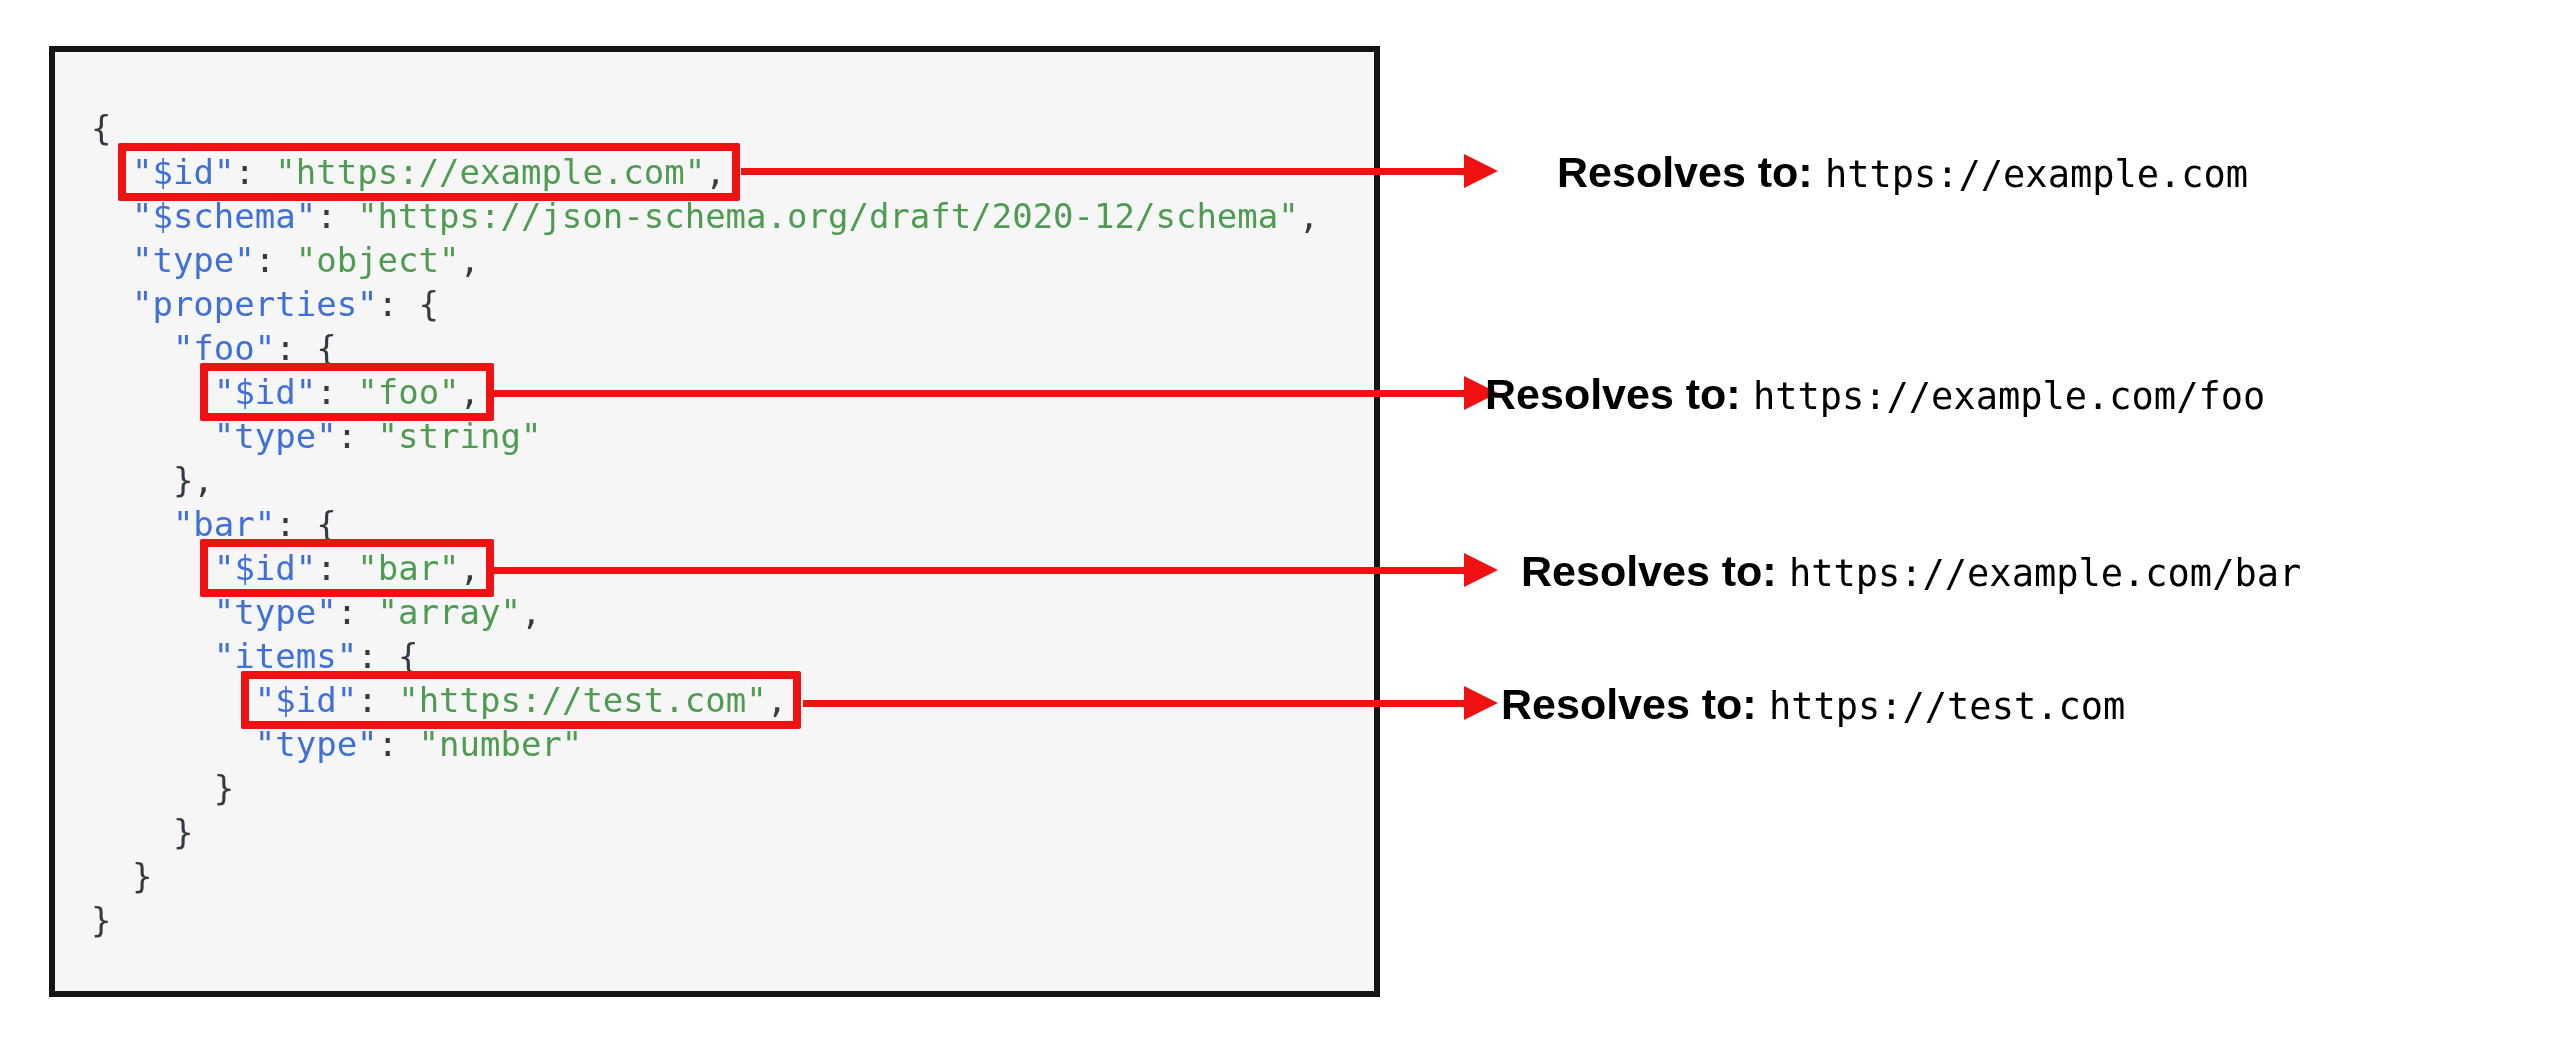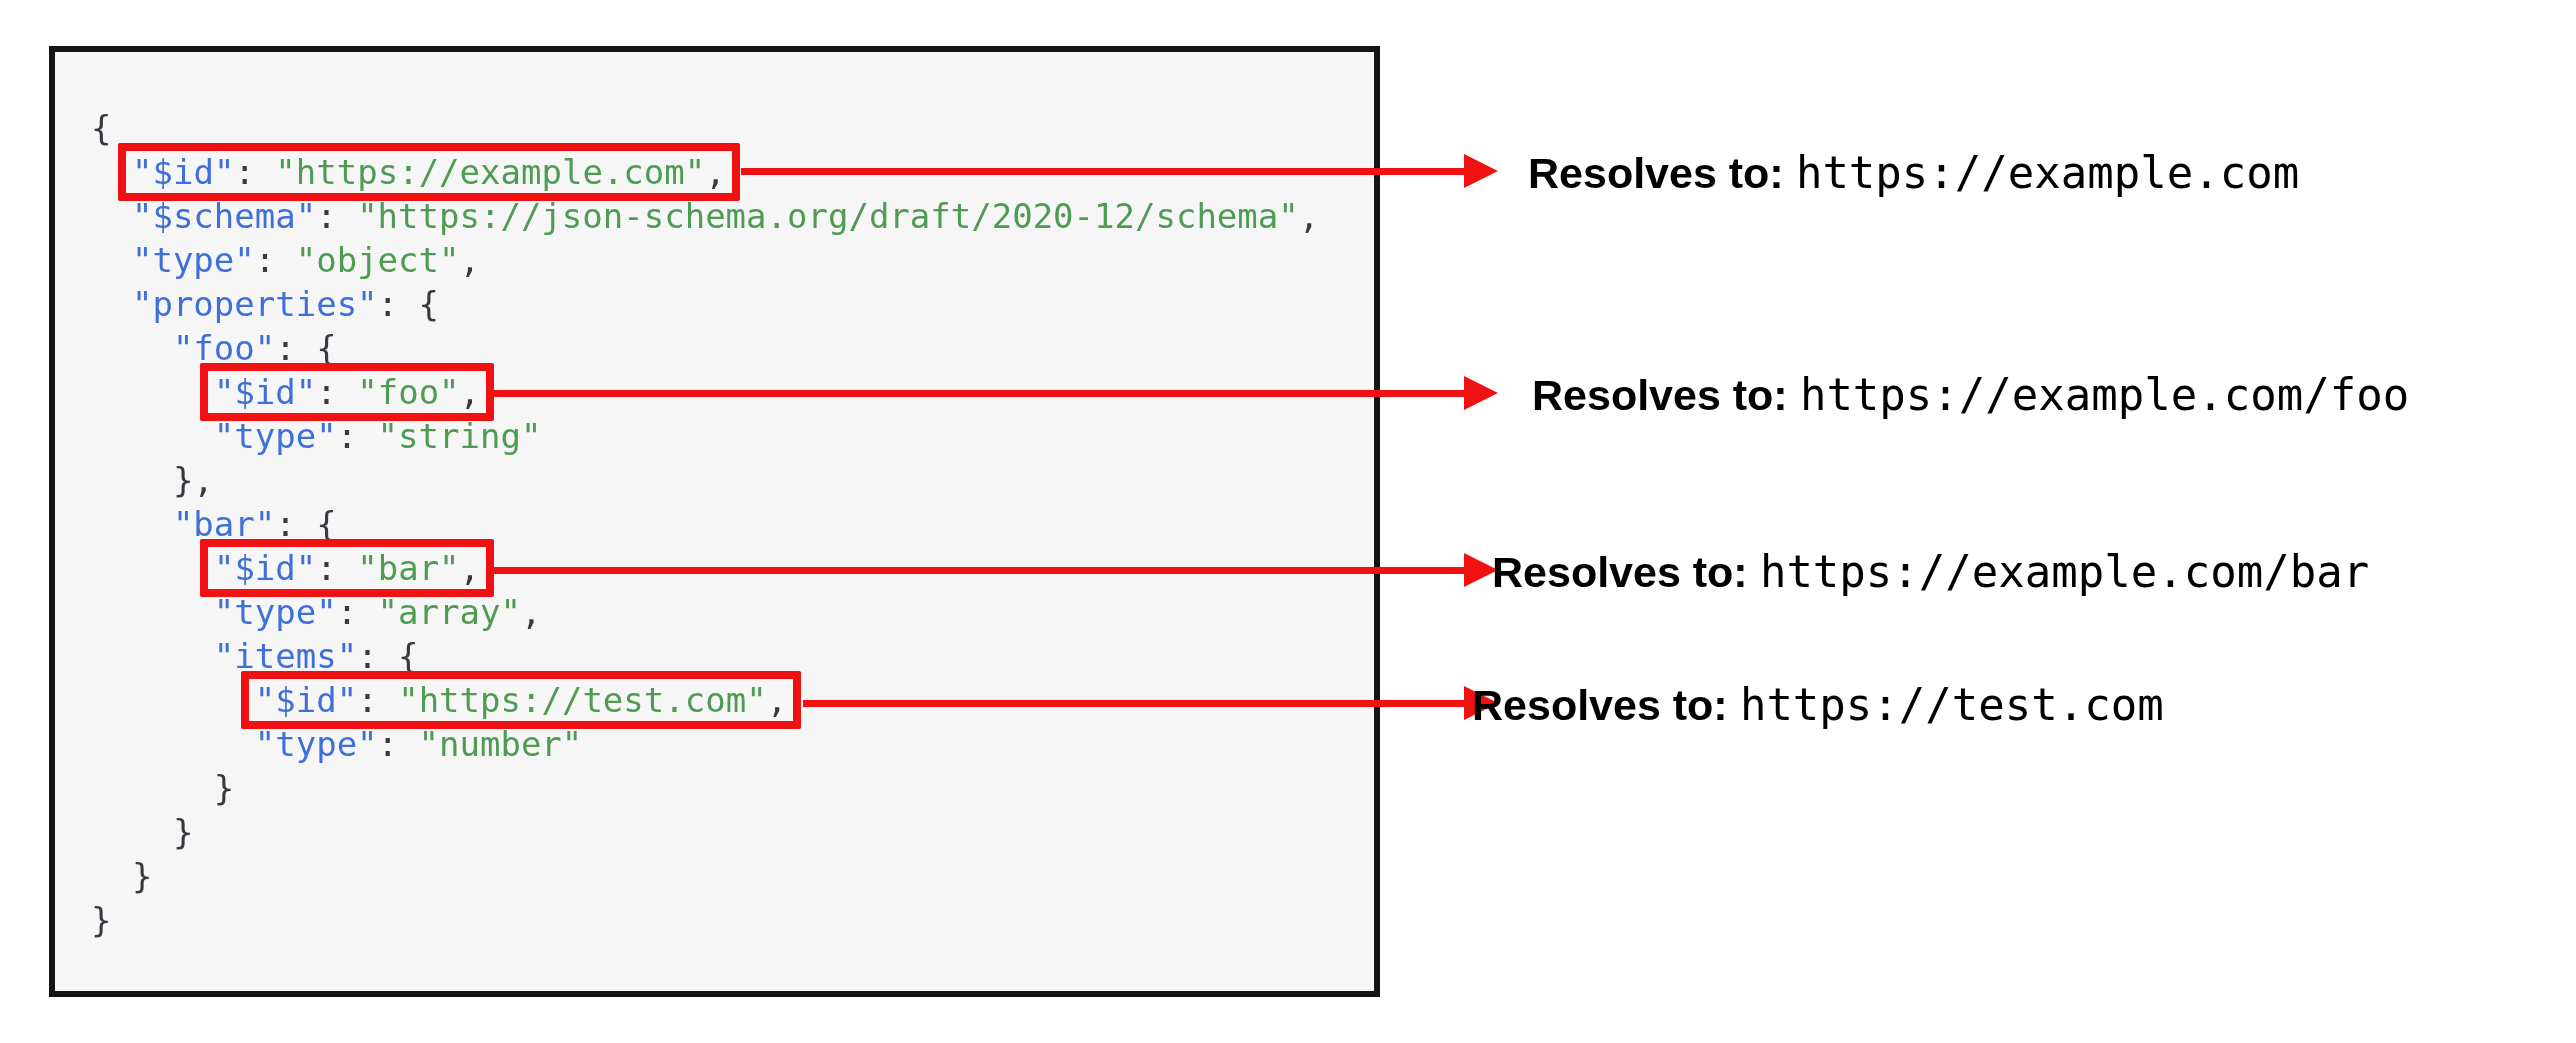--- a/index.html
+++ b/index.html
@@ -66,41 +66,42 @@
   .annot {
     position: absolute;
     white-space: nowrap;
     transform: translateY(-50%);
     color: var(--text, #000000);
   }
   .annot-label {
     font-family: "Liberation Sans", sans-serif;
     font-weight: 700;
     font-size: 43px;
+    margin-left: 29px;
   }
   .annot-url {
     font-family: "DejaVu Sans Mono", monospace;
-    font-size: 44px;
+    font-size: 37px;
     margin-left: 12.2px;
   }
 </style>
 </head>
 <body style="background: rgb(255, 255, 255);">
 
 <div id="stage">
   <div class="panel">
     <div class="code" id="code"><div class="code-line"><span></span><span class="tok-p">{</span></div><div class="code-line"><span>  </span><span class="redbox"><span class="tok-k">"$id"</span><span class="tok-p">: </span><span class="tok-s">"https://example.com"</span><span class="tok-p">,</span></span></div><div class="code-line"><span>  </span><span class="tok-k">"$schema"</span><span class="tok-p">: </span><span class="tok-s">"https://json-schema.org/draft/2020-12/schema"</span><span class="tok-p">,</span></div><div class="code-line"><span>  </span><span class="tok-k">"type"</span><span class="tok-p">: </span><span class="tok-s">"object"</span><span class="tok-p">,</span></div><div class="code-line"><span>  </span><span class="tok-k">"properties"</span><span class="tok-p">: {</span></div><div class="code-line"><span>    </span><span class="tok-k">"foo"</span><span class="tok-p">: {</span></div><div class="code-line"><span>      </span><span class="redbox"><span class="tok-k">"$id"</span><span class="tok-p">: </span><span class="tok-s">"foo"</span><span class="tok-p">,</span></span></div><div class="code-line"><span>      </span><span class="tok-k">"type"</span><span class="tok-p">: </span><span class="tok-s">"string"</span></div><div class="code-line"><span>    </span><span class="tok-p">},</span></div><div class="code-line"><span>    </span><span class="tok-k">"bar"</span><span class="tok-p">: {</span></div><div class="code-line"><span>      </span><span class="redbox"><span class="tok-k">"$id"</span><span class="tok-p">: </span><span class="tok-s">"bar"</span><span class="tok-p">,</span></span></div><div class="code-line"><span>      </span><span class="tok-k">"type"</span><span class="tok-p">: </span><span class="tok-s">"array"</span><span class="tok-p">,</span></div><div class="code-line"><span>      </span><span class="tok-k">"items"</span><span class="tok-p">: {</span></div><div class="code-line"><span>        </span><span class="redbox"><span class="tok-k">"$id"</span><span class="tok-p">: </span><span class="tok-s">"https://test.com"</span><span class="tok-p">,</span></span></div><div class="code-line"><span>        </span><span class="tok-k">"type"</span><span class="tok-p">: </span><span class="tok-s">"number"</span></div><div class="code-line"><span>      </span><span class="tok-p">}</span></div><div class="code-line"><span>    </span><span class="tok-p">}</span></div><div class="code-line"><span>  </span><span class="tok-p">}</span></div><div class="code-line"><span></span><span class="tok-p">}</span></div></div>
   </div>
   <div id="overlay">
       <div class="arrow-line" style="left: 741px; width: 726px; top: 168px;"></div>
       <div class="arrow-head" style="left: 1464px; top: 154px;"></div>
       <div class="annot" style="left: 1528px; top: 172px;"><span class="annot-label">Resolves to:</span><span class="annot-url">https://example.com</span></div>
       <div class="arrow-line" style="left: 494px; width: 973px; top: 390px;"></div>
       <div class="arrow-head" style="left: 1464px; top: 376px;"></div>
-      <div class="annot" style="left: 1532px; top: 394px;"><span class="annot-label">Resolves to:</span><span class="annot-url">https://example.com/foo</span></div>
+      <div class="annot" style="left: 1456px; top: 394px;"><span class="annot-label">Resolves to:</span><span class="annot-url">https://example.com/foo</span></div>
       <div class="arrow-line" style="left: 494px; width: 973px; top: 567px;"></div>
       <div class="arrow-head" style="left: 1464px; top: 553px;"></div>
       <div class="annot" style="left: 1492px; top: 571px;"><span class="annot-label">Resolves to:</span><span class="annot-url">https://example.com/bar</span></div>
       <div class="arrow-line" style="left: 803px; width: 664px; top: 700px;"></div>
       <div class="arrow-head" style="left: 1464px; top: 686px;"></div>
       <div class="annot" style="left: 1472px; top: 704px;"><span class="annot-label">Resolves to:</span><span class="annot-url">https://test.com</span></div>
     </div>
 </div>
 
 

